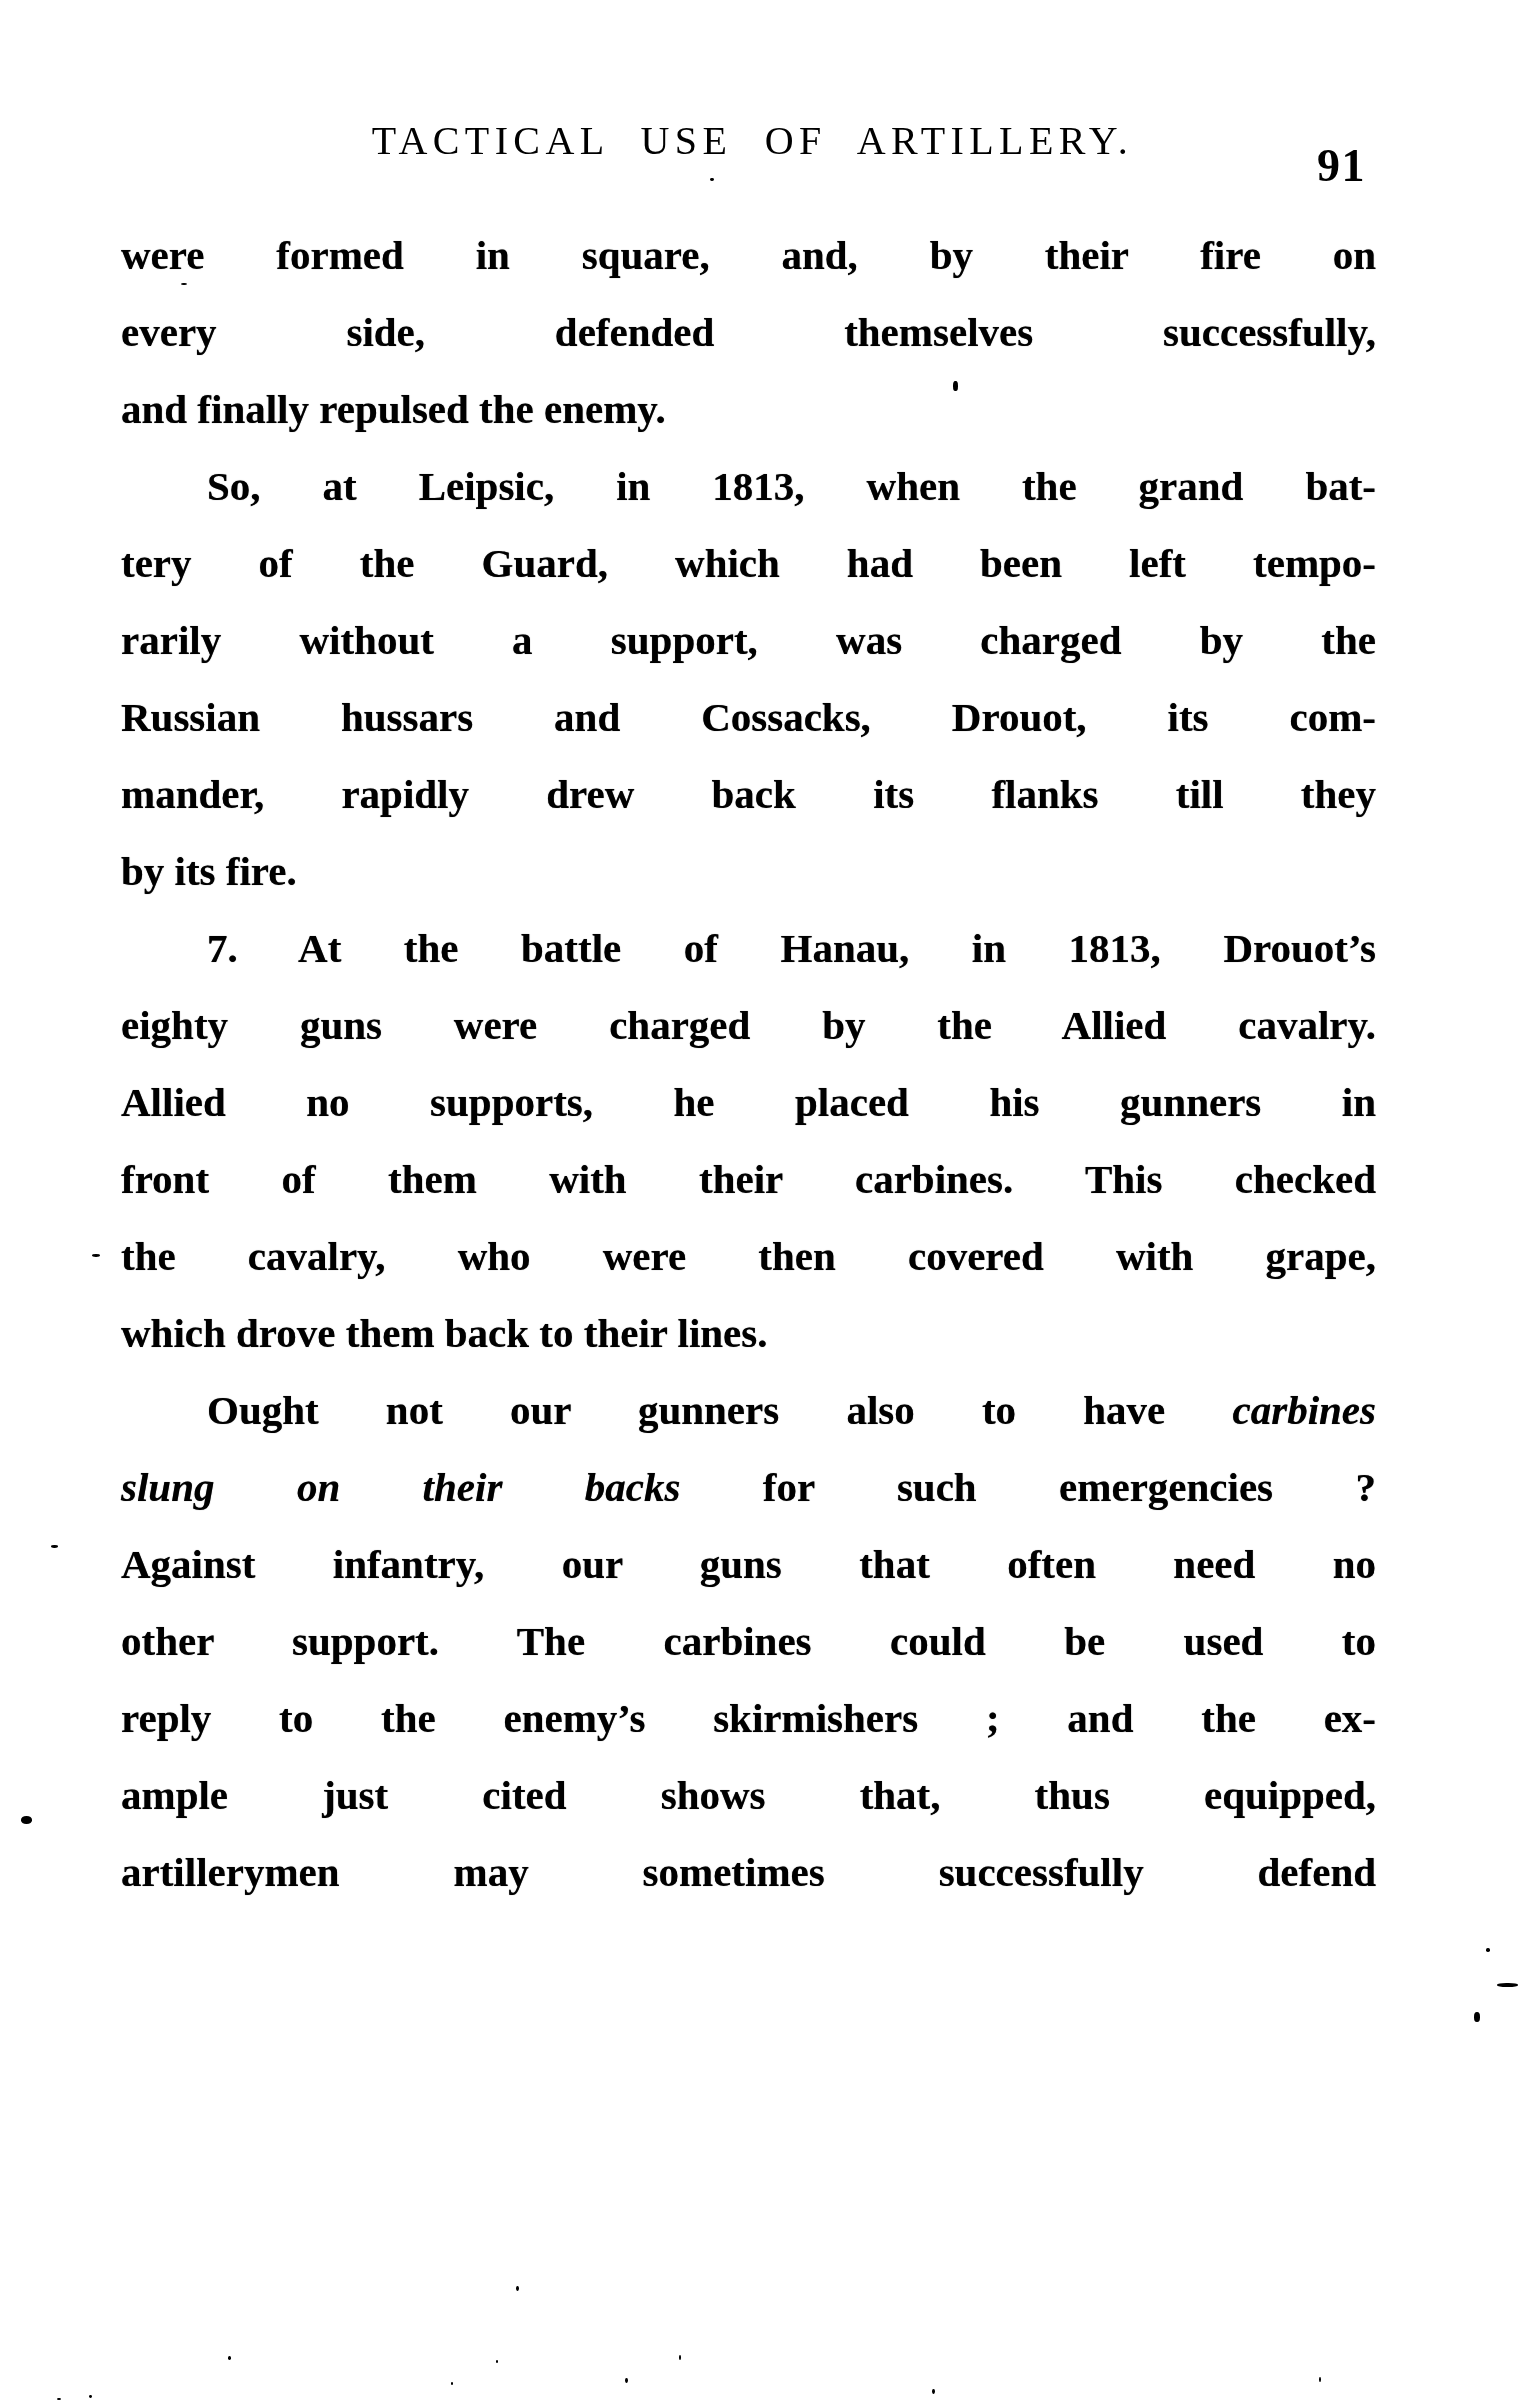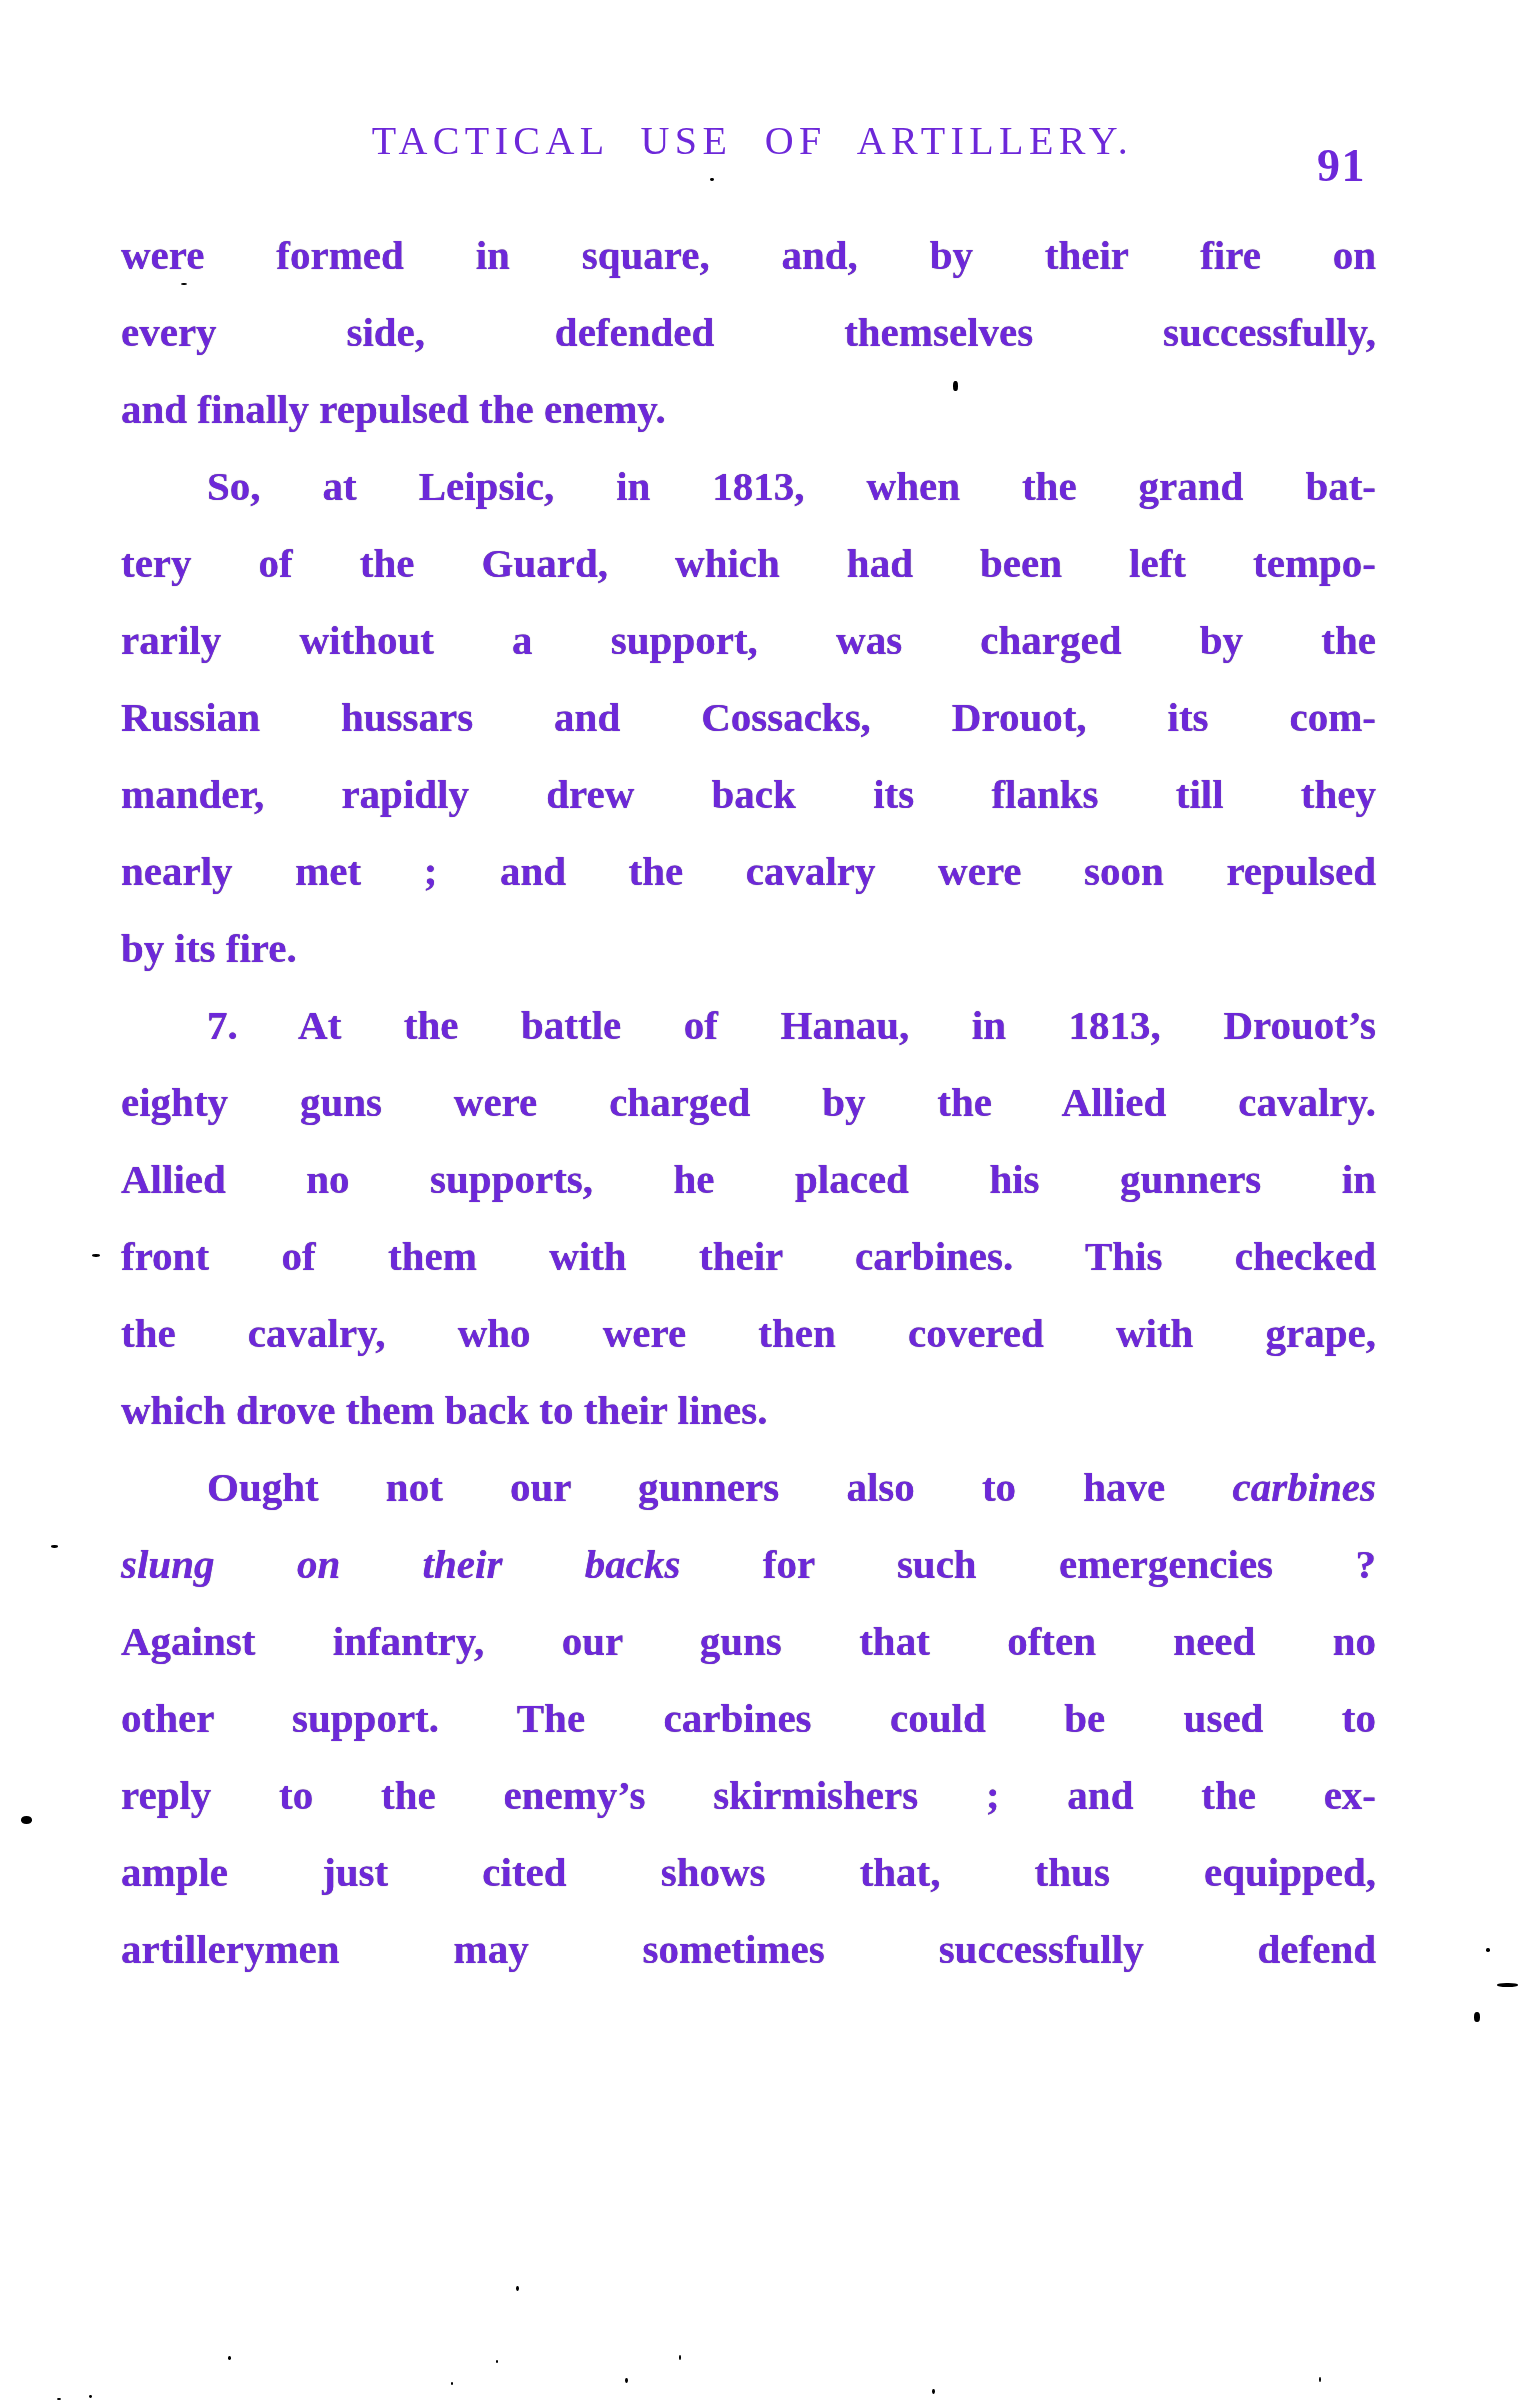--- a/index.html
+++ b/index.html
@@ -1,19 +1,19 @@
 <!DOCTYPE html>
 <html style="font-size:12.2px"><head>
 <meta charset="utf-8">
 <style>
   html,body{margin:0;padding:0;background:#ffffff;}
   .page{
     position:relative;
     width:1533px;height:2401px;
-    background:#ffffff;color:#6d28d9;
+    background:#ffffff;color:#000000;
     font-family:"Liberation Serif","DejaVu Serif",serif;
     overflow:hidden;
   }
   .running-header{
     position:absolute;top:119px;left:125px;width:1255px;
     text-align:center;
     font-size:40px;line-height:43px;
     letter-spacing:5.4px;word-spacing:17px;
     white-space:nowrap;
   }
@@ -43,21 +43,20 @@
   <div class="page-number">91</div>
   <div class="body-text">
       <div class="line j"><span>were formed in square, and, by their fire on</span></div>
       <div class="line j"><span>every side, defended themselves successfully,</span></div>
       <div class="line"><span>and finally repulsed the enemy.</span></div>
       <div class="line j ind"><span>So, at Leipsic, in 1813, when the grand bat-</span></div>
       <div class="line j"><span>tery of the Guard, which had been left tempo-</span></div>
       <div class="line j"><span>rarily without a support, was charged by the</span></div>
       <div class="line j"><span>Russian hussars and Cossacks, Drouot, its com-</span></div>
       <div class="line j"><span>mander, rapidly drew back its flanks till they</span></div>
-      <div class="line j"><span>nearly met ; and the cavalry were soon repulsed</span></div>
       <div class="line"><span>by its fire.</span></div>
       <div class="line j ind"><span>7. At the battle of Hanau, in 1813, Drouot’s</span></div>
       <div class="line j"><span>eighty guns were charged by the Allied cavalry.</span></div>
       <div class="line j"><span>Allied no supports, he placed his gunners in</span></div>
       <div class="line j"><span>front of them with their carbines. This checked</span></div>
       <div class="line j"><span>the cavalry, who were then covered with grape,</span></div>
       <div class="line"><span>which drove them back to their lines.</span></div>
       <div class="line j ind"><span>Ought not our gunners also to have </span><span class="it">carbines</span></div>
       <div class="line j"><span class="it">slung on their backs</span><span> for such emergencies ?</span></div>
       <div class="line j"><span>Against infantry, our guns that often need no</span></div>

